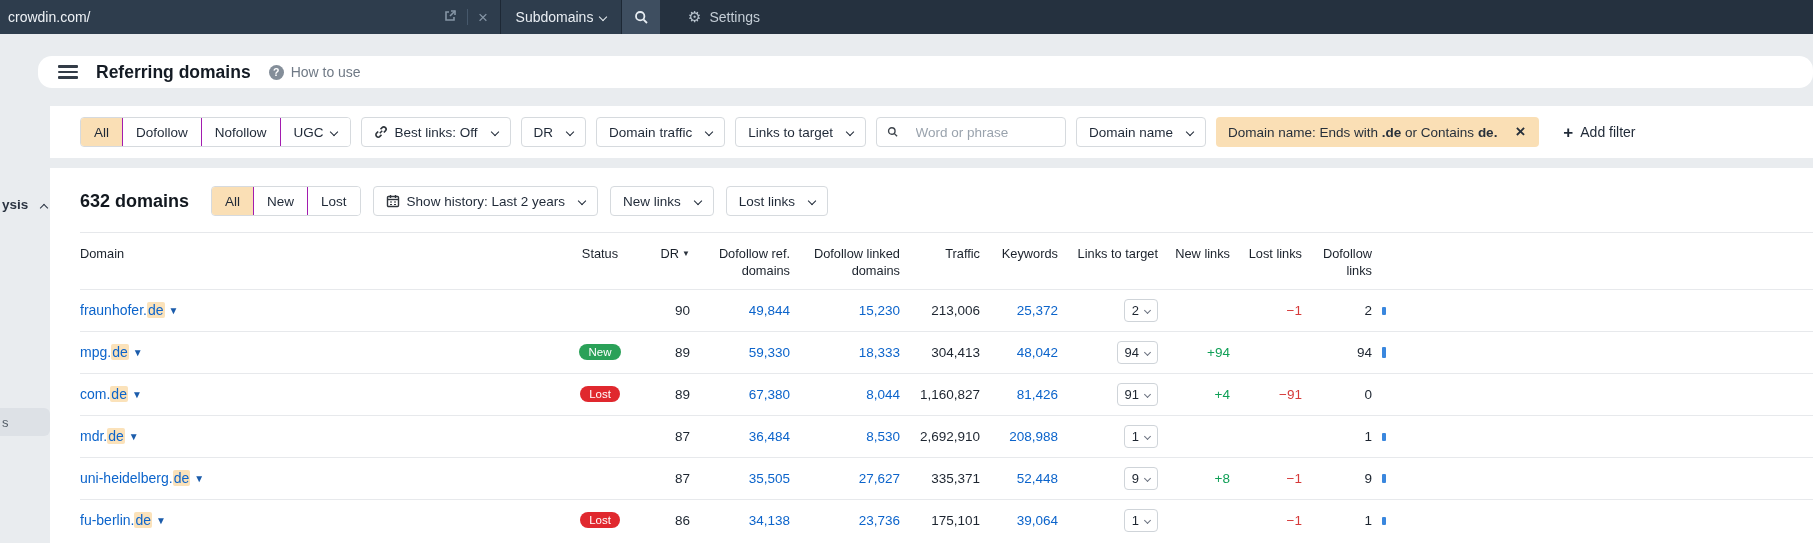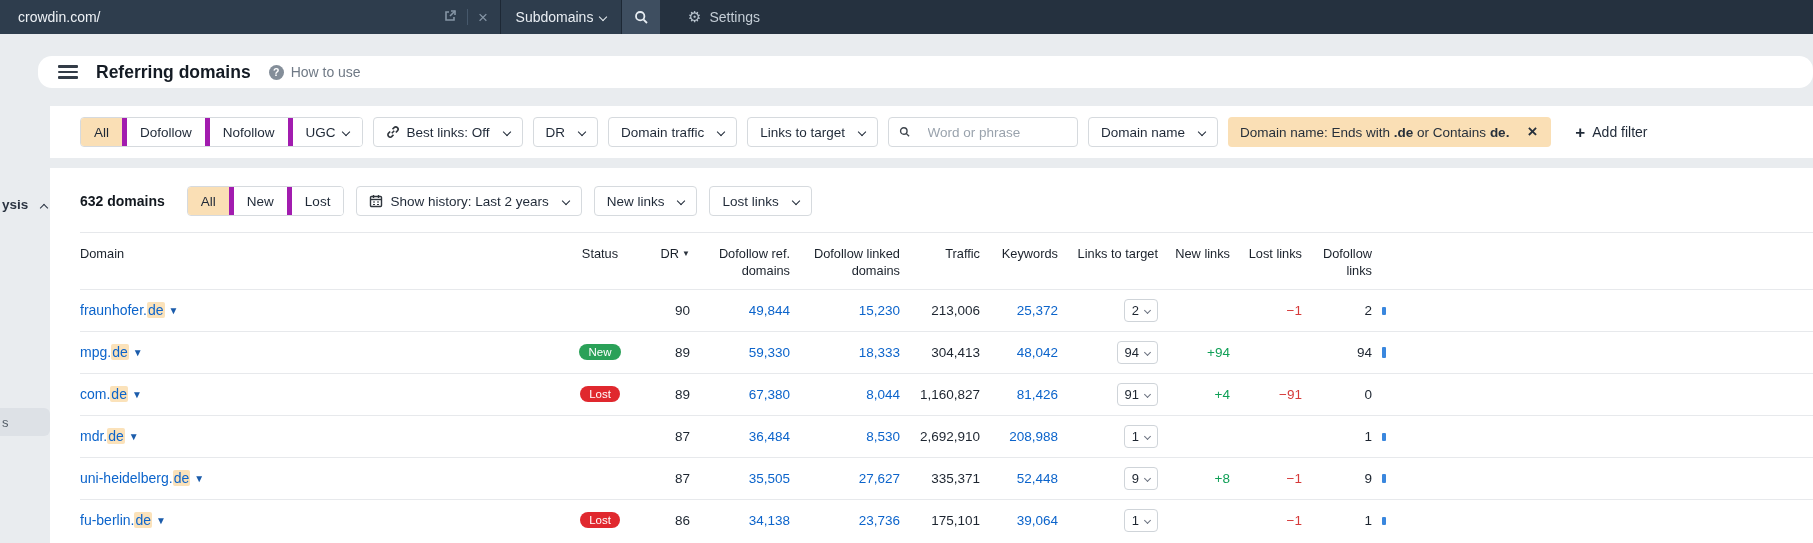--- a/index.html
+++ b/index.html
@@ -3,21 +3,21 @@
 <meta charset="utf-8">
 <style>
   * { box-sizing: border-box; margin: 0; padding: 0; }
   html,body { width:1813px; height:543px; overflow:hidden; }
   body {
     font-family: "Liberation Sans","DejaVu Sans",sans-serif;
     background:#e9ecef; color:#1f2733; position:relative;
   }
   
   .topbar { position:absolute; left:0; top:0; width:100%; height:34px; background:#25313f; display:flex; align-items:stretch; }
-  .tb-field { width:500px; background:#2e3d4d; display:flex; align-items:center; padding:0 12px 0 18px; color:#eef2f6; font-size:14px; }
+  .tb-field { width:500px; background:#2e3d4d; display:flex; align-items:center; padding:0 12px 0 8px; color:#eef2f6; font-size:14px; }
   .tb-field .grow { flex:1; }
   .tb-icons { display:flex; align-items:center; gap:10px; color:#8595a5; }
   .tb-sep-v { width:1px; height:16px; background:#46586b; }
   .tb-divider { width:1px; background:#1d2835; }
   .tb-mode { width:120px; background:#2e3d4d; display:flex; align-items:center; justify-content:center; color:#e8edf2; font-size:14px; cursor:pointer; }
   .tb-search { width:38px; background:#3e4e60; display:flex; align-items:center; justify-content:center; cursor:pointer; }
   .tb-settings { display:flex; align-items:center; gap:8px; margin-left:28px; color:#c4cdd6; font-size:14px; cursor:pointer; }
   .gear { font-size:15px; color:#b9c4cf; }
   
   .cv { display:inline-block; width:6px; height:6px; border-right:1.5px solid currentColor; border-bottom:1.5px solid currentColor; transform:rotate(45deg); margin-left:7px; vertical-align:2px; }
@@ -30,35 +30,35 @@
   .band-title { position:absolute; left:38px; top:56px; right:0; height:32px; background:#fff; display:flex; align-items:center; padding-left:20px;border-radius:14px; }
   .hamburger { width:20px; display:flex; flex-direction:column; gap:3px; cursor:pointer; margin-right:18px; }
   .hamburger i { display:block; height:2.5px; background:#333c47; border-radius:1px; }
   .page-title { font-size:17.5px; font-weight:bold; color:#141b24; }
   .help { display:flex; align-items:center; gap:7px; margin-left:18px; color:#6f7985; font-size:14px; cursor:pointer; }
   .q-icon { width:15px; height:15px; border-radius:50%; background:#848e99; color:#fff; font-size:10.5px; font-weight:bold; display:flex; align-items:center; justify-content:center; }
   .filters-panel { position:absolute; left:50px; top:106px; right:0; height:52px; background:#fff; display:flex; align-items:center; padding-left:30px; gap:10px; }
   .table-panel { position:absolute; left:50px; top:168px; right:0; bottom:0; background:#fff; padding:18px 0 0 30px; }
   
   .seg { display:flex; border:1px solid #d6dade; border-radius:4px; overflow:hidden; background:#fff; height:30px; }
-  .seg button { border:none; background:#fff; font-family:inherit; font-size:13.5px; color:#1f2937; padding:0 13px; border-left:5px solid #a21caf; cursor:pointer; display:flex; align-items:center; }
+  .seg button { border:none; background:#fff; font-family:inherit; font-size:13.5px; color:#1f2937; padding:0 13px; border-left:1px solid #a21caf; cursor:pointer; display:flex; align-items:center; }
   .seg button:first-child { border-left:none; }
   .seg button.sel { background:#fadfb5; }
   .btn { height:30px; border:1px solid #d6dade; border-radius:4px; background:#fff; font-family:inherit; font-size:13.5px; color:#1f2937; padding:0 12px; display:flex; align-items:center; gap:7px; cursor:pointer; white-space:nowrap; }
   .btn svg { flex:none; }
   .input { height:30px; border:1px solid #d6dade; border-radius:4px; background:#fff; display:flex; align-items:center; padding:0 10px; width:190px; gap:17px; }
   .input input { border:none; outline:none; font-family:inherit; font-size:13.5px; color:#1f2937; width:100%; }
   .input input::placeholder { color:#9aa3ad; }
   .chip { height:30px; background:#fadfb5; border-radius:4px; display:flex; align-items:center; padding:0 6px 0 12px; font-size:13.5px; color:#27303b; gap:10px; white-space:nowrap; }
   .chip .x { font-size:17px; font-weight:bold; color:#27303b; padding:0 8px; cursor:pointer; }
   .add-filter { display:flex; align-items:center; gap:7px; font-size:14px; color:#1f2937; cursor:pointer; margin-left:14px; white-space:nowrap; }
   .plus { font-size:17px; font-weight:bold; line-height:1; }
   
   .toolbar { display:flex; align-items:center; gap:12px; padding-bottom:16px; border-bottom:1px solid #e6e8eb; margin-right:0; }
-  .count { font-size:14px; font-weight:bold; color:#12181f; margin-right:10px; }
+  .count { font-size:18px; font-weight:bold; color:#12181f; margin-right:10px; }
   
   table { border-collapse:collapse; table-layout:fixed; width:100%; }
   th { font-size:12.8px; font-weight:normal; color:#1a212b; text-align:right; vertical-align:top; padding:12px 0 9px 0; line-height:1.35; }
   th.c-domain { text-align:left; }
   th.c-status { text-align:center; }
   td { font-size:13.5px; color:#1d2530; text-align:right; height:42px; border-top:1px solid #e7e9ec; padding:0; white-space:nowrap; }
   tr.hdr th { border-bottom:0; }
   td.c-domain { text-align:left; }
   td.c-status { text-align:center; }
   .dlink { color:#0c64cb; font-size:14px; text-decoration:none; cursor:pointer; }

